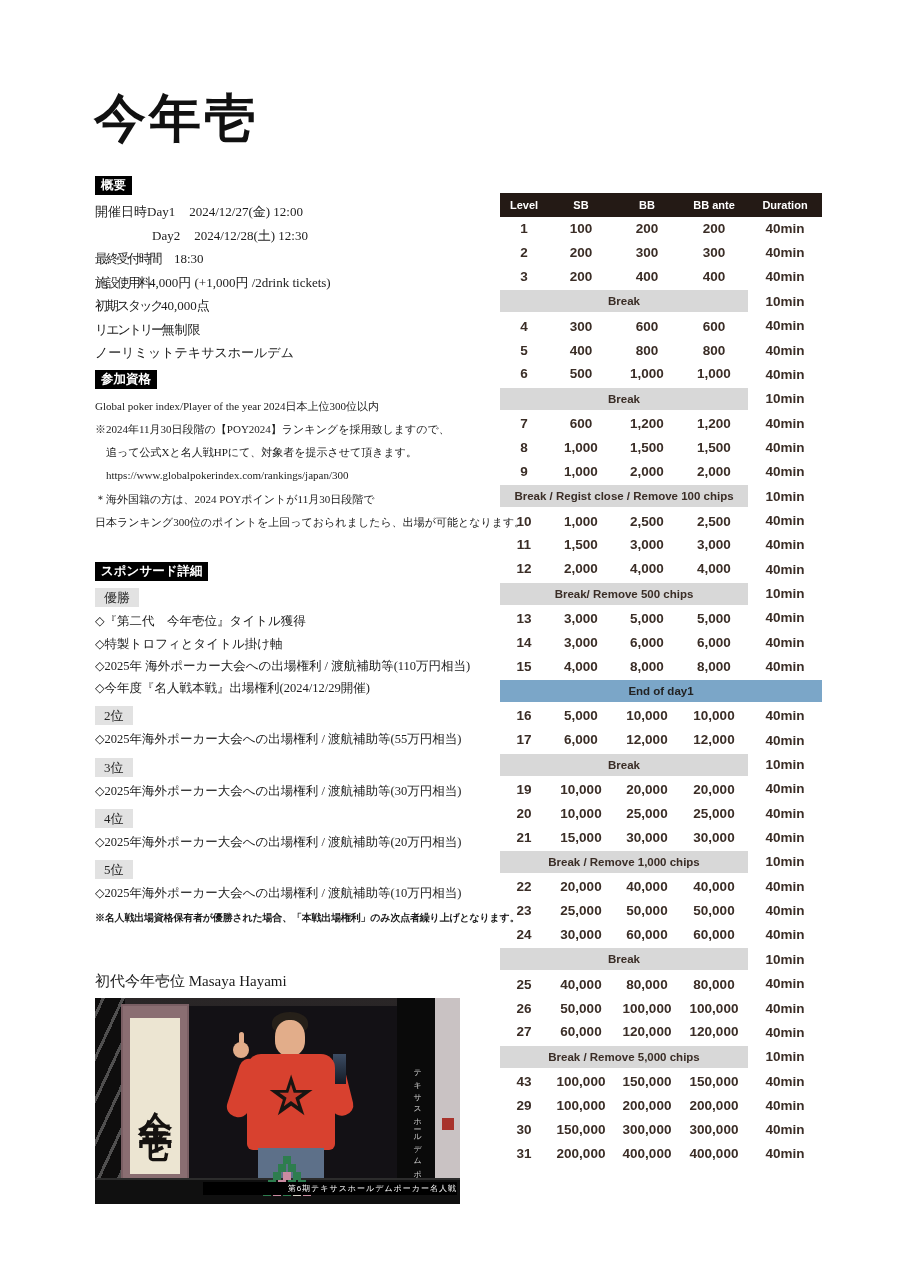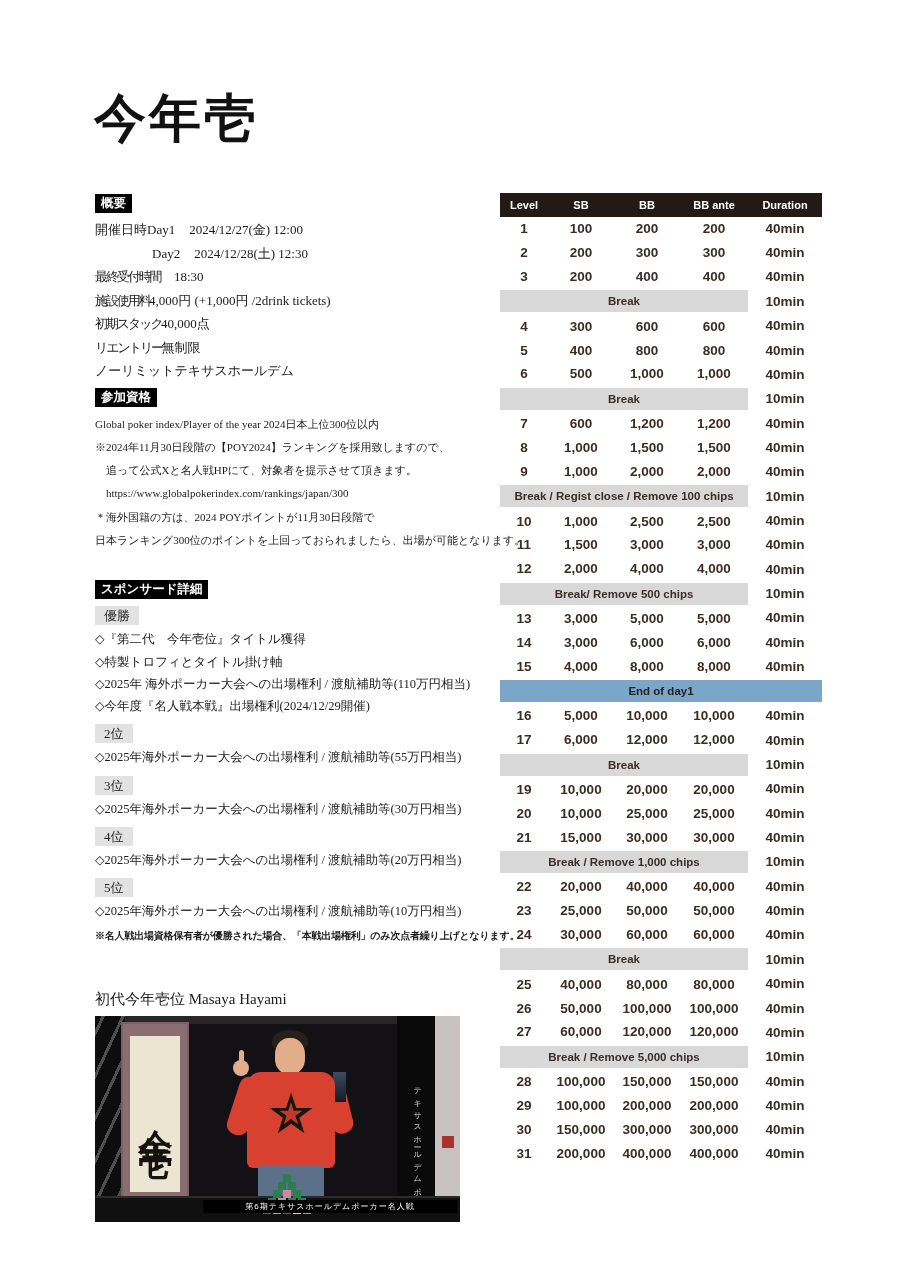--- a/index.html
+++ b/index.html
@@ -4,21 +4,21 @@
 <style>
   html,body{margin:0;padding:0;background:#ffffff;}
   .page{position:relative;width:910px;height:1277px;background:#ffffff;overflow:hidden;
         font-family:"Liberation Serif","DejaVu Serif",serif;color:#1b1b1b;}
 
   
   .doc-title{position:absolute;left:94px;top:84px;font-size:52px;font-weight:600;
              letter-spacing:3px;color:#111;}
 
   
-  .left-col{position:absolute;left:95px;top:193px;width:402px;}
+  .left-col{position:absolute;left:95px;top:175px;width:402px;}
   .sec-header{display:inline-block;background:#000;color:#fff;
               font-family:"Liberation Sans","DejaVu Sans",sans-serif;
               font-weight:bold;font-size:12.5px;padding:2px 6px;line-height:15px;}
   .ov-line{font-size:13px;line-height:23.5px;white-space:nowrap;}
   .ov-first{margin-top:5px;}
   .ind{padding-left:57px;}
   .sq{letter-spacing:-0.16em;margin-right:-0.05em;}
   .tab{margin-left:14px;}
 
   .sec2{margin-top:4px;}
@@ -64,21 +64,21 @@
                        5px -8px #2e7d4f,15px -8px #c98ba0,25px -8px #2e7d4f,35px -8px #2e7d4f,
                        10px -16px #2e7d4f,20px -16px #c98ba0,30px -16px #2e7d4f,
                        15px -24px #2e7d4f,25px -24px #2e7d4f,20px -32px #2e7d4f;}
   .ph-banner{position:absolute;left:302px;top:0;width:38px;height:188px;background:#0a0a0a;
              display:flex;justify-content:center;padding-top:66px;box-sizing:border-box;}
   .ph-banner-text{writing-mode:vertical-rl;color:#cfcfcf;font-size:8px;letter-spacing:3px;
              font-family:"Liberation Sans",sans-serif;}
   .ph-wall{position:absolute;right:0;top:0;width:25px;height:100%;background:#c9c2c3;}
   .ph-seal{position:absolute;right:6px;top:120px;width:12px;height:12px;background:#a8332c;}
   .ph-strip{position:absolute;left:108px;bottom:9px;width:254px;height:13px;background:#000;
-            color:#fff;font-size:8px;line-height:13px;text-align:center;letter-spacing:1px;
+            color:#fff;font-size:8px;line-height:13px;text-align:right;letter-spacing:1px;
             font-family:"Liberation Sans",sans-serif;white-space:nowrap;overflow:hidden;}
 
   
   .table-col{position:absolute;left:500px;top:193px;width:322px;}
   table.schedule{border-collapse:collapse;width:322px;table-layout:fixed;
                  font-family:"Liberation Sans","DejaVu Sans",sans-serif;color:#3a2d26;}
   .schedule col.c-level{width:48px;} .schedule col.c-sb{width:66px;}
   .schedule col.c-bb{width:66px;} .schedule col.c-ante{width:68px;} .schedule col.c-dur{width:74px;}
   .schedule th{background:#241a15;color:#fff;font-size:11px;font-weight:bold;
                height:22px;text-align:center;}
@@ -401,21 +401,21 @@
             <td>60,000</td>
             <td>120,000</td>
             <td>120,000</td>
             <td>40min</td>
           </tr>
           <tr>
             <td colspan="4" class="break-label">Break / Remove 5,000 chips</td>
             <td class="break-dur">10min</td>
           </tr>
           <tr>
-            <td>28</td>
+            <td>43</td>
             <td>100,000</td>
             <td>150,000</td>
             <td>150,000</td>
             <td>40min</td>
           </tr>
           <tr>
             <td>29</td>
             <td>100,000</td>
             <td>200,000</td>
             <td>200,000</td>

